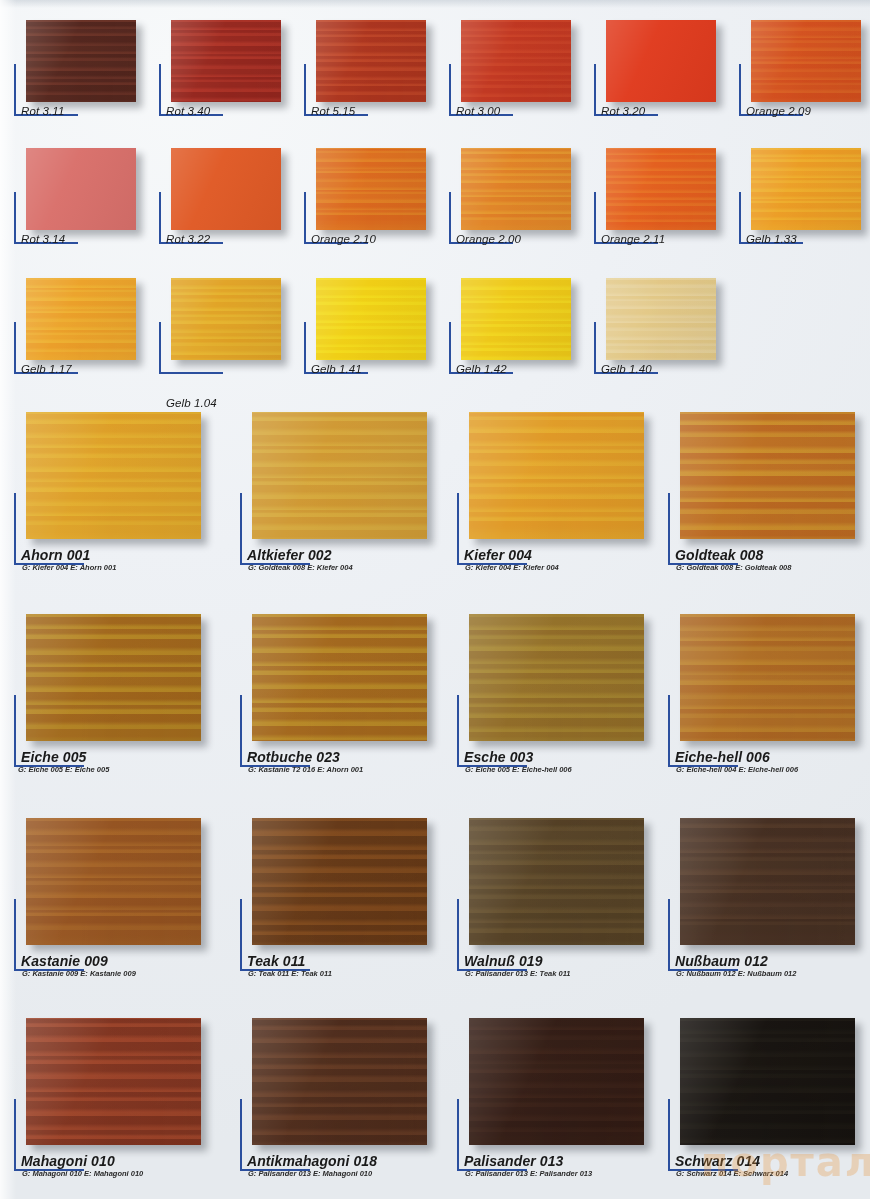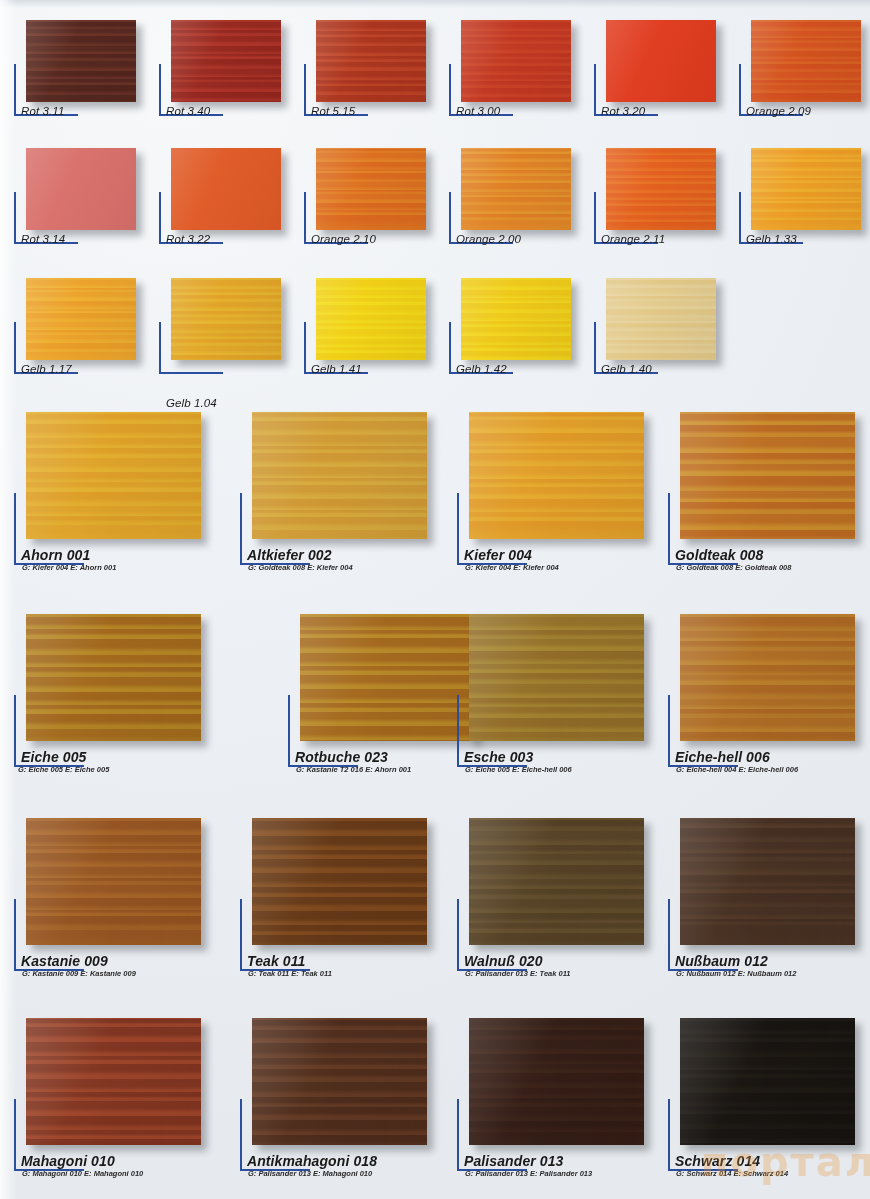--- a/index.html
+++ b/index.html
@@ -300,21 +300,21 @@
       <div class="swatch-cell" style="left: 14px; top: 614px; width: 215px; height: 167px;">
         <div class="chip" style="width: 175px; height: 127px; left: 12px; background: rgb(168, 118, 31);">
           <div class="grain" style="background-image: linear-gradient(rgba(255, 235, 190, 0.26) 0%, rgba(255, 235, 190, 0.26) 2.26%, rgba(60, 30, 10, 0.37) 2.26%, rgba(60, 30, 10, 0.37) 7.28%, rgba(255, 235, 190, 0.23) 10.16%, rgba(255, 235, 190, 0.23) 11.69%, rgba(60, 30, 10, 0.33) 11.69%, rgba(60, 30, 10, 0.33) 15.08%, rgba(255, 235, 190, 0.263) 16.99%, rgba(255, 235, 190, 0.263) 19.81%, rgba(60, 30, 10, 0.376) 19.81%, rgba(60, 30, 10, 0.376) 26.07%, rgba(255, 235, 190, 0.224) 29.68%, rgba(255, 235, 190, 0.224) 32.04%, rgba(60, 30, 10, 0.318) 32.04%, rgba(60, 30, 10, 0.318) 37.26%, rgba(255, 235, 190, 0.267) 40.26%, rgba(255, 235, 190, 0.267) 41.67%, rgba(60, 30, 10, 0.384) 41.67%, rgba(60, 30, 10, 0.384) 44.78%, rgba(255, 235, 190, 0.216) 46.53%, rgba(255, 235, 190, 0.216) 49.31%, rgba(60, 30, 10, 0.306) 49.31%, rgba(60, 30, 10, 0.306) 55.49%, rgba(255, 235, 190, 0.27) 59.05%, rgba(255, 235, 190, 0.27) 61.49%, rgba(60, 30, 10, 0.39) 61.49%, rgba(60, 30, 10, 0.39) 66.91%, rgba(255, 235, 190, 0.204) 70.02%, rgba(255, 235, 190, 0.204) 71.3%, rgba(60, 30, 10, 0.294) 71.3%, rgba(60, 30, 10, 0.294) 74.14%, rgba(255, 235, 190, 0.275) 75.72%, rgba(255, 235, 190, 0.275) 78.45%, rgba(60, 30, 10, 0.392) 78.45%, rgba(60, 30, 10, 0.392) 84.53%, rgba(255, 235, 190, 0.196) 88.04%, rgba(255, 235, 190, 0.196) 90.55%, rgba(60, 30, 10, 0.28) 90.55%, rgba(60, 30, 10, 0.28) 96.15%, rgba(0, 0, 0, 0) 100%);"></div>
           <div class="grain2" style="background-image: linear-gradient(92deg, rgba(255, 255, 255, 0.08) 0%, rgba(0, 0, 0, 0.06) 50%, rgba(255, 255, 255, 0.07) 100%), radial-gradient(80% 60% at 35% 40%, rgba(255, 240, 200, 0.13), rgba(0, 0, 0, 0) 75%);"></div>
           <div class="sheen"></div>
         </div>
         <div class="bracket" style="left: 0px; top: 81px; width: 68px; height: 70px;"></div>
         <div class="label big" style="left: 7px; top: 135px;">Eiche 005</div>
         <div class="sublabel" style="left: 4px; top: 151px;">G: Eiche 005 E: Eiche 005</div>
       </div>
-      <div class="swatch-cell" style="left: 240px; top: 614px; width: 215px; height: 167px; margin-left: 48px;">
+      <div class="swatch-cell" style="left: 240px; top: 614px; width: 215px; height: 167px;">
         <div class="chip" style="width: 175px; height: 127px; left: 12px; background: rgb(171, 120, 33);">
           <div class="grain" style="background-image: linear-gradient(rgba(255, 235, 190, 0.263) 0%, rgba(255, 235, 190, 0.263) 2.62%, rgba(60, 30, 10, 0.376) 2.62%, rgba(60, 30, 10, 0.376) 8.45%, rgba(255, 235, 190, 0.227) 11.81%, rgba(255, 235, 190, 0.227) 12.83%, rgba(60, 30, 10, 0.325) 12.83%, rgba(60, 30, 10, 0.325) 15.1%, rgba(255, 235, 190, 0.26) 16.35%, rgba(255, 235, 190, 0.26) 18.94%, rgba(60, 30, 10, 0.37) 18.94%, rgba(60, 30, 10, 0.37) 24.69%, rgba(255, 235, 190, 0.235) 28%, rgba(255, 235, 190, 0.235) 30.68%, rgba(60, 30, 10, 0.337) 30.68%, rgba(60, 30, 10, 0.337) 36.64%, rgba(255, 235, 190, 0.255) 40.08%, rgba(255, 235, 190, 0.255) 41.23%, rgba(60, 30, 10, 0.36) 41.23%, rgba(60, 30, 10, 0.36) 43.79%, rgba(255, 235, 190, 0.243) 45.21%, rgba(255, 235, 190, 0.243) 47.72%, rgba(60, 30, 10, 0.35) 47.72%, rgba(60, 30, 10, 0.35) 53.31%, rgba(255, 235, 190, 0.247) 56.53%, rgba(255, 235, 190, 0.247) 59.26%, rgba(60, 30, 10, 0.353) 59.26%, rgba(60, 30, 10, 0.353) 65.34%, rgba(255, 235, 190, 0.25) 68.85%, rgba(255, 235, 190, 0.25) 70.13%, rgba(60, 30, 10, 0.357) 70.13%, rgba(60, 30, 10, 0.357) 72.97%, rgba(255, 235, 190, 0.24) 74.55%, rgba(255, 235, 190, 0.24) 76.99%, rgba(60, 30, 10, 0.34) 76.99%, rgba(60, 30, 10, 0.34) 82.4%, rgba(255, 235, 190, 0.26) 85.52%, rgba(255, 235, 190, 0.26) 88.3%, rgba(60, 30, 10, 0.37) 88.3%, rgba(60, 30, 10, 0.37) 94.48%, rgba(255, 235, 190, 0.23) 98.05%, rgba(255, 235, 190, 0.23) 99.45%, rgba(60, 30, 10, 0.333) 99.45%, rgba(60, 30, 10, 0.333) 102.57%, rgba(0, 0, 0, 0) 100%);"></div>
           <div class="grain2" style="background-image: linear-gradient(92deg, rgba(255, 255, 255, 0.08) 0%, rgba(0, 0, 0, 0.06) 50%, rgba(255, 255, 255, 0.07) 100%), radial-gradient(80% 60% at 35% 40%, rgba(255, 240, 200, 0.13), rgba(0, 0, 0, 0) 75%);"></div>
           <div class="sheen"></div>
         </div>
         <div class="bracket" style="left: 0px; top: 81px; width: 68px; height: 70px;"></div>
         <div class="label big" style="left: 7px; top: 135px;">Rotbuche 023</div>
         <div class="sublabel" style="left: 8px; top: 151px;">G: Kastanie T2 016 E: Ahorn 001</div>
       </div>
       <div class="swatch-cell" style="left: 457px; top: 614px; width: 215px; height: 167px;">
@@ -357,21 +357,21 @@
         <div class="label big" style="left: 7px; top: 135px;">Teak 011</div>
         <div class="sublabel" style="left: 8px; top: 151px;">G: Teak 011 E: Teak 011</div>
       </div>
       <div class="swatch-cell" style="left: 457px; top: 818px; width: 215px; height: 167px;">
         <div class="chip" style="width: 175px; height: 127px; left: 12px; background: rgb(88, 69, 39);">
           <div class="grain" style="background-image: linear-gradient(rgba(255, 235, 190, 0.196) 0%, rgba(255, 235, 190, 0.196) 1.66%, rgba(60, 30, 10, 0.28) 1.66%, rgba(60, 30, 10, 0.28) 5.33%, rgba(255, 235, 190, 0.098) 7.89%, rgba(255, 235, 190, 0.098) 10.41%, rgba(60, 30, 10, 0.14) 10.41%, rgba(60, 30, 10, 0.14) 16.01%, rgba(255, 235, 190, 0.192) 19.71%, rgba(255, 235, 190, 0.192) 21.27%, rgba(60, 30, 10, 0.28) 21.27%, rgba(60, 30, 10, 0.28) 24.76%, rgba(255, 235, 190, 0.11) 27.2%, rgba(255, 235, 190, 0.11) 28.74%, rgba(60, 30, 10, 0.157) 28.74%, rgba(60, 30, 10, 0.157) 32.18%, rgba(255, 235, 190, 0.192) 34.59%, rgba(255, 235, 190, 0.192) 37.11%, rgba(60, 30, 10, 0.275) 37.11%, rgba(60, 30, 10, 0.275) 42.7%, rgba(255, 235, 190, 0.118) 46.4%, rgba(255, 235, 190, 0.118) 48.08%, rgba(60, 30, 10, 0.17) 48.08%, rgba(60, 30, 10, 0.17) 51.8%, rgba(255, 235, 190, 0.19) 54.39%, rgba(255, 235, 190, 0.19) 55.82%, rgba(60, 30, 10, 0.27) 55.82%, rgba(60, 30, 10, 0.27) 59%, rgba(255, 235, 190, 0.125) 61.26%, rgba(255, 235, 190, 0.125) 63.77%, rgba(60, 30, 10, 0.18) 63.77%, rgba(60, 30, 10, 0.18) 69.34%, rgba(255, 235, 190, 0.184) 73.03%, rgba(255, 235, 190, 0.184) 74.81%, rgba(60, 30, 10, 0.267) 74.81%, rgba(60, 30, 10, 0.267) 78.77%, rgba(255, 235, 190, 0.133) 81.49%, rgba(255, 235, 190, 0.133) 82.8%, rgba(60, 30, 10, 0.192) 82.8%, rgba(60, 30, 10, 0.192) 85.72%, rgba(255, 235, 190, 0.18) 87.82%, rgba(255, 235, 190, 0.18) 90.31%, rgba(60, 30, 10, 0.26) 90.31%, rgba(60, 30, 10, 0.26) 95.85%, rgba(0, 0, 0, 0) 100%);"></div>
           <div class="grain2" style="background-image: linear-gradient(92deg, rgba(255, 255, 255, 0.08) 0%, rgba(0, 0, 0, 0.06) 50%, rgba(255, 255, 255, 0.07) 100%), radial-gradient(80% 60% at 35% 40%, rgba(255, 240, 200, 0.13), rgba(0, 0, 0, 0) 75%);"></div>
           <div class="sheen"></div>
         </div>
         <div class="bracket" style="left: 0px; top: 81px; width: 68px; height: 70px;"></div>
-        <div class="label big" style="left: 7px; top: 135px;">Walnuß 020</div>
+        <div class="label big" style="left: 7px; top: 135px;">Walnuß 019</div>
         <div class="sublabel" style="left: 8px; top: 151px;">G: Palisander 013 E: Teak 011</div>
       </div>
       <div class="swatch-cell" style="left: 668px; top: 818px; width: 215px; height: 167px;">
         <div class="chip" style="width: 175px; height: 127px; left: 12px; background: rgb(71, 48, 34);">
           <div class="grain" style="background-image: linear-gradient(rgba(255, 235, 190, 0.118) 0%, rgba(255, 235, 190, 0.118) 1.13%, rgba(60, 30, 10, 0.17) 1.13%, rgba(60, 30, 10, 0.17) 3.64%, rgba(255, 235, 190, 0.192) 5.51%, rgba(255, 235, 190, 0.192) 7.95%, rgba(60, 30, 10, 0.275) 7.95%, rgba(60, 30, 10, 0.275) 13.39%, rgba(255, 235, 190, 0.11) 17%, rgba(255, 235, 190, 0.11) 19.01%, rgba(60, 30, 10, 0.157) 19.01%, rgba(60, 30, 10, 0.157) 23.5%, rgba(255, 235, 190, 0.192) 26.53%, rgba(255, 235, 190, 0.192) 27.54%, rgba(60, 30, 10, 0.28) 27.54%, rgba(60, 30, 10, 0.28) 29.77%, rgba(255, 235, 190, 0.1) 31.47%, rgba(255, 235, 190, 0.1) 33.88%, rgba(60, 30, 10, 0.14) 33.88%, rgba(60, 30, 10, 0.14) 39.23%, rgba(255, 235, 190, 0.196) 42.78%, rgba(255, 235, 190, 0.196) 44.88%, rgba(60, 30, 10, 0.28) 44.88%, rgba(60, 30, 10, 0.28) 49.55%, rgba(255, 235, 190, 0.09) 52.7%, rgba(255, 235, 190, 0.09) 53.58%, rgba(60, 30, 10, 0.13) 53.58%, rgba(60, 30, 10, 0.13) 55.53%, rgba(255, 235, 190, 0.196) 57.06%, rgba(255, 235, 190, 0.196) 59.42%, rgba(60, 30, 10, 0.28) 59.42%, rgba(60, 30, 10, 0.28) 64.67%, rgba(255, 235, 190, 0.086) 68.16%, rgba(255, 235, 190, 0.086) 70.34%, rgba(60, 30, 10, 0.125) 70.34%, rgba(60, 30, 10, 0.125) 75.18%, rgba(255, 235, 190, 0.196) 78.42%, rgba(255, 235, 190, 0.196) 79.18%, rgba(60, 30, 10, 0.28) 79.18%, rgba(60, 30, 10, 0.28) 80.85%, rgba(255, 235, 190, 0.098) 82.21%, rgba(255, 235, 190, 0.098) 84.51%, rgba(60, 30, 10, 0.137) 84.51%, rgba(60, 30, 10, 0.137) 89.64%, rgba(0, 0, 0, 0) 100%);"></div>
           <div class="grain2" style="background-image: linear-gradient(92deg, rgba(255, 255, 255, 0.08) 0%, rgba(0, 0, 0, 0.06) 50%, rgba(255, 255, 255, 0.07) 100%), radial-gradient(80% 60% at 35% 40%, rgba(255, 240, 200, 0.13), rgba(0, 0, 0, 0) 75%);"></div>
           <div class="sheen"></div>
         </div>
         <div class="bracket" style="left: 0px; top: 81px; width: 68px; height: 70px;"></div>
         <div class="label big" style="left: 7px; top: 135px;">Nußbaum 012</div>

